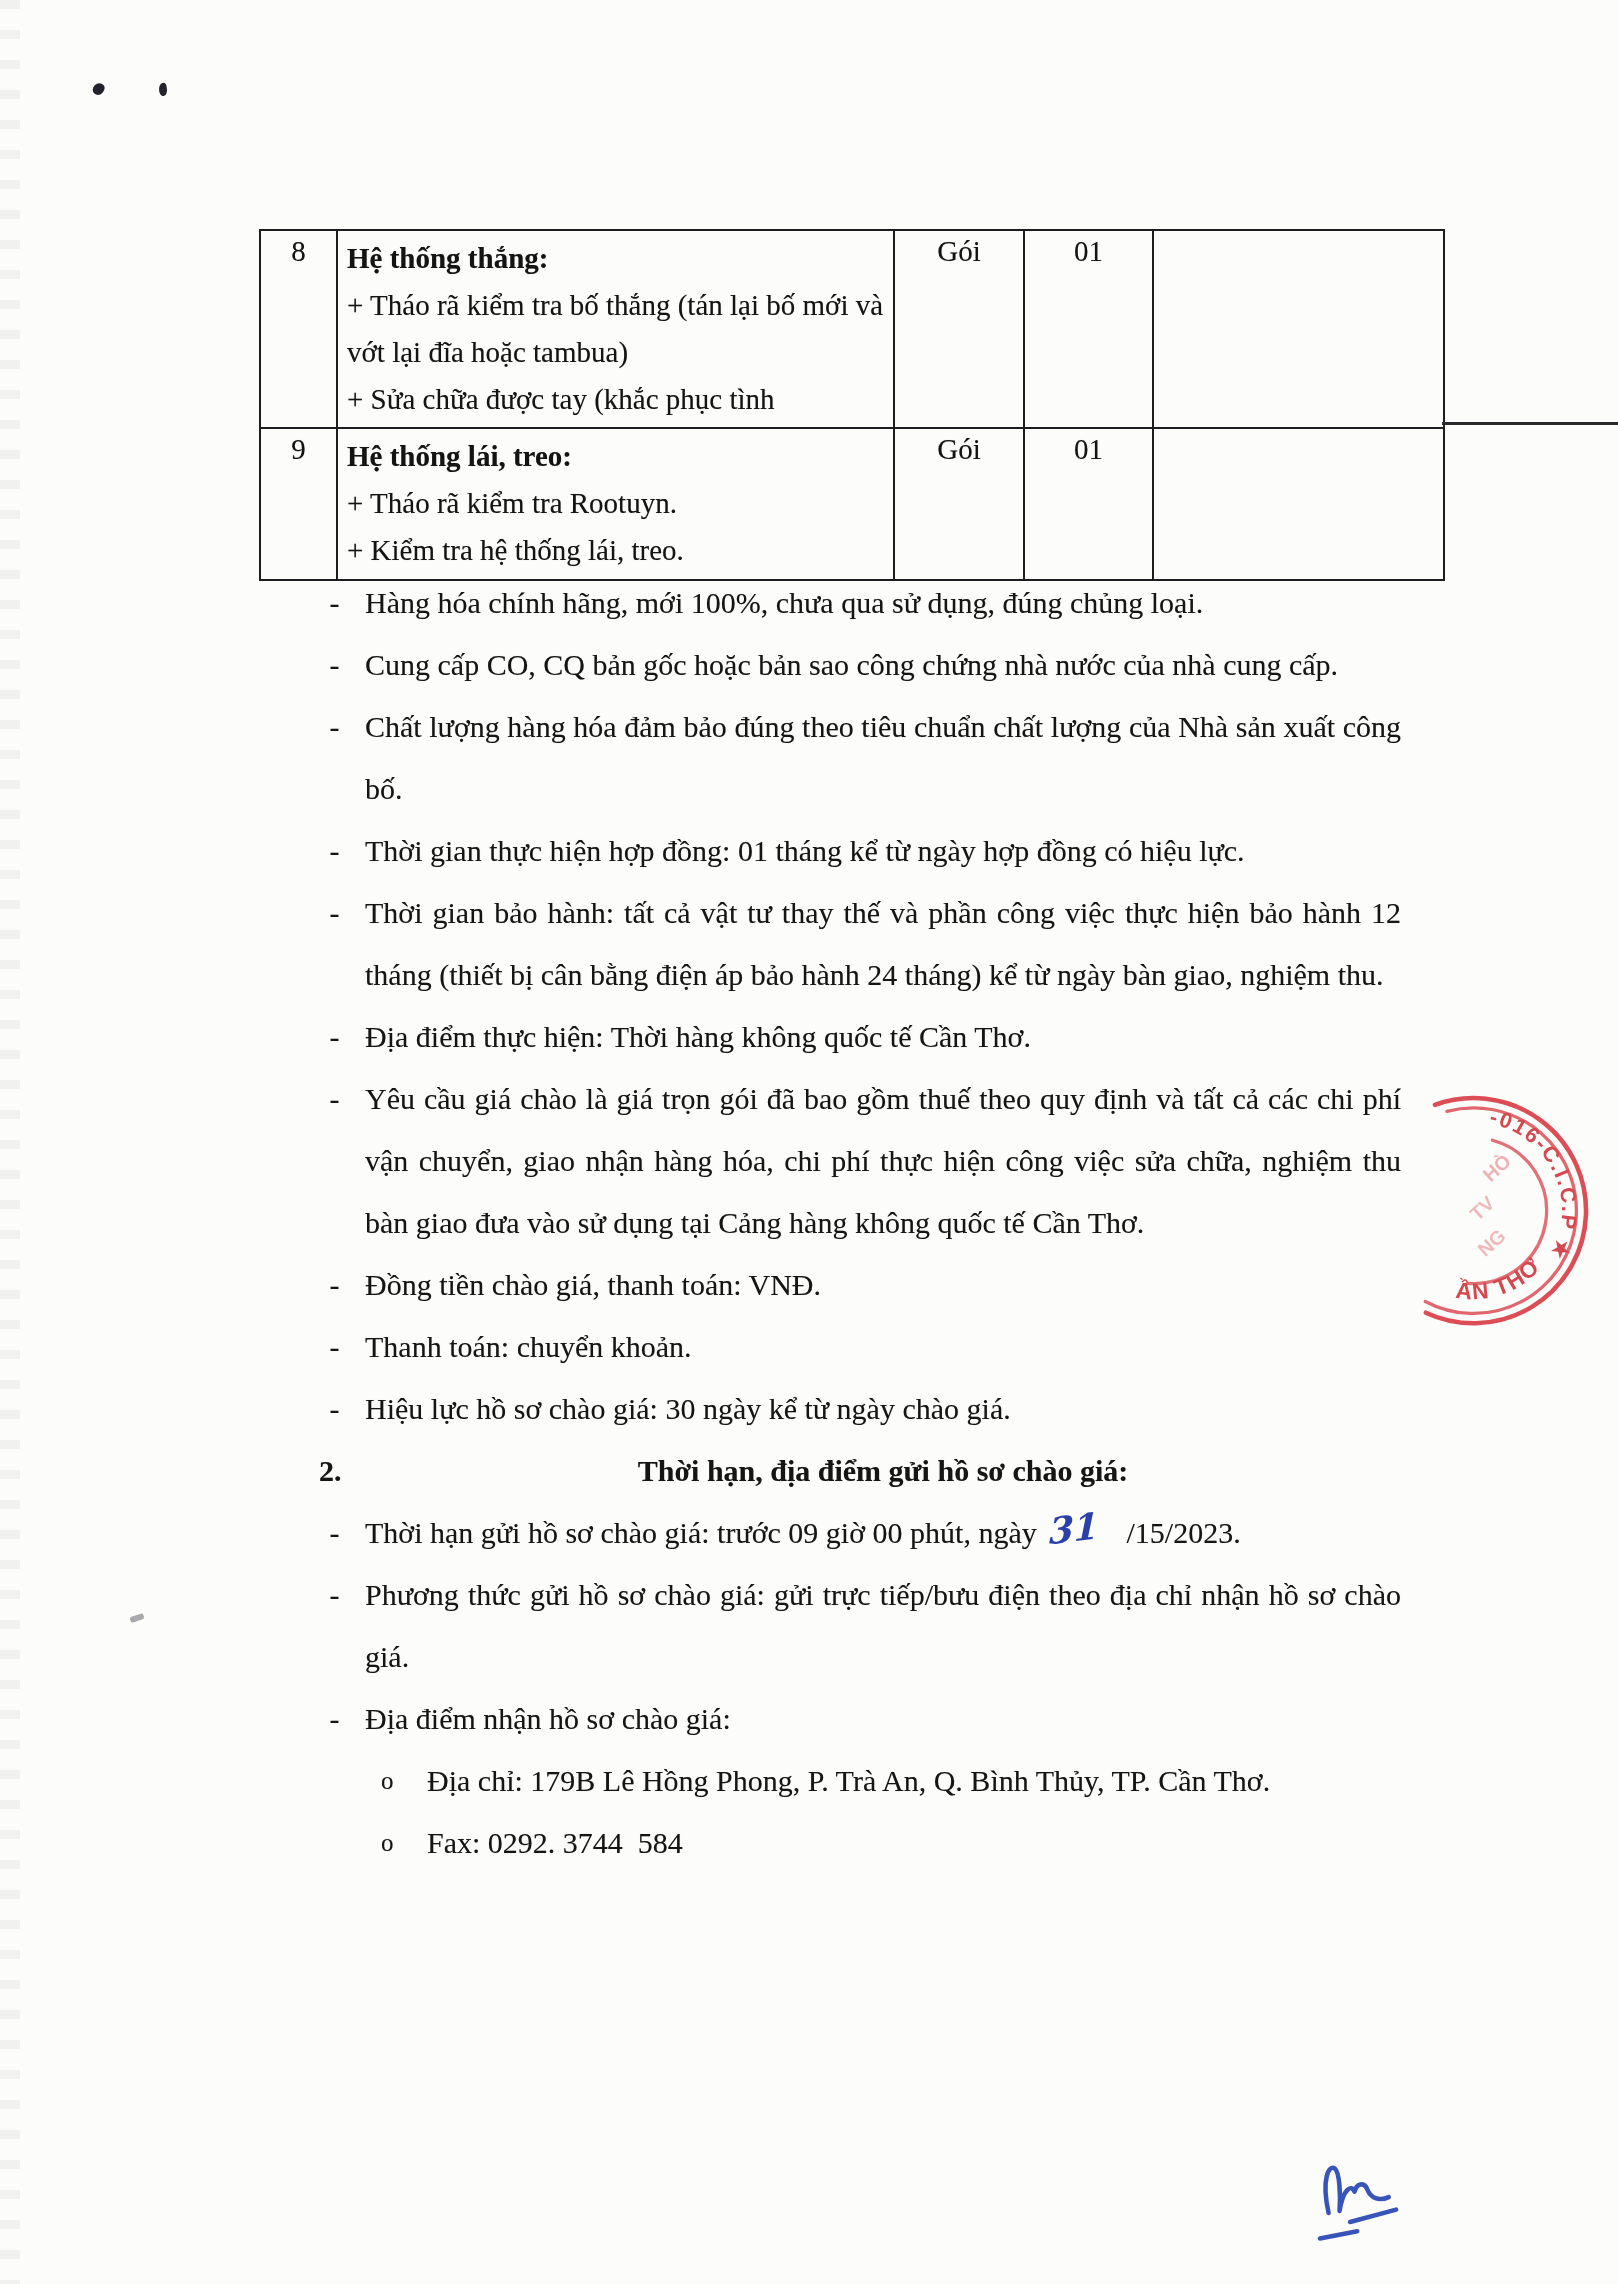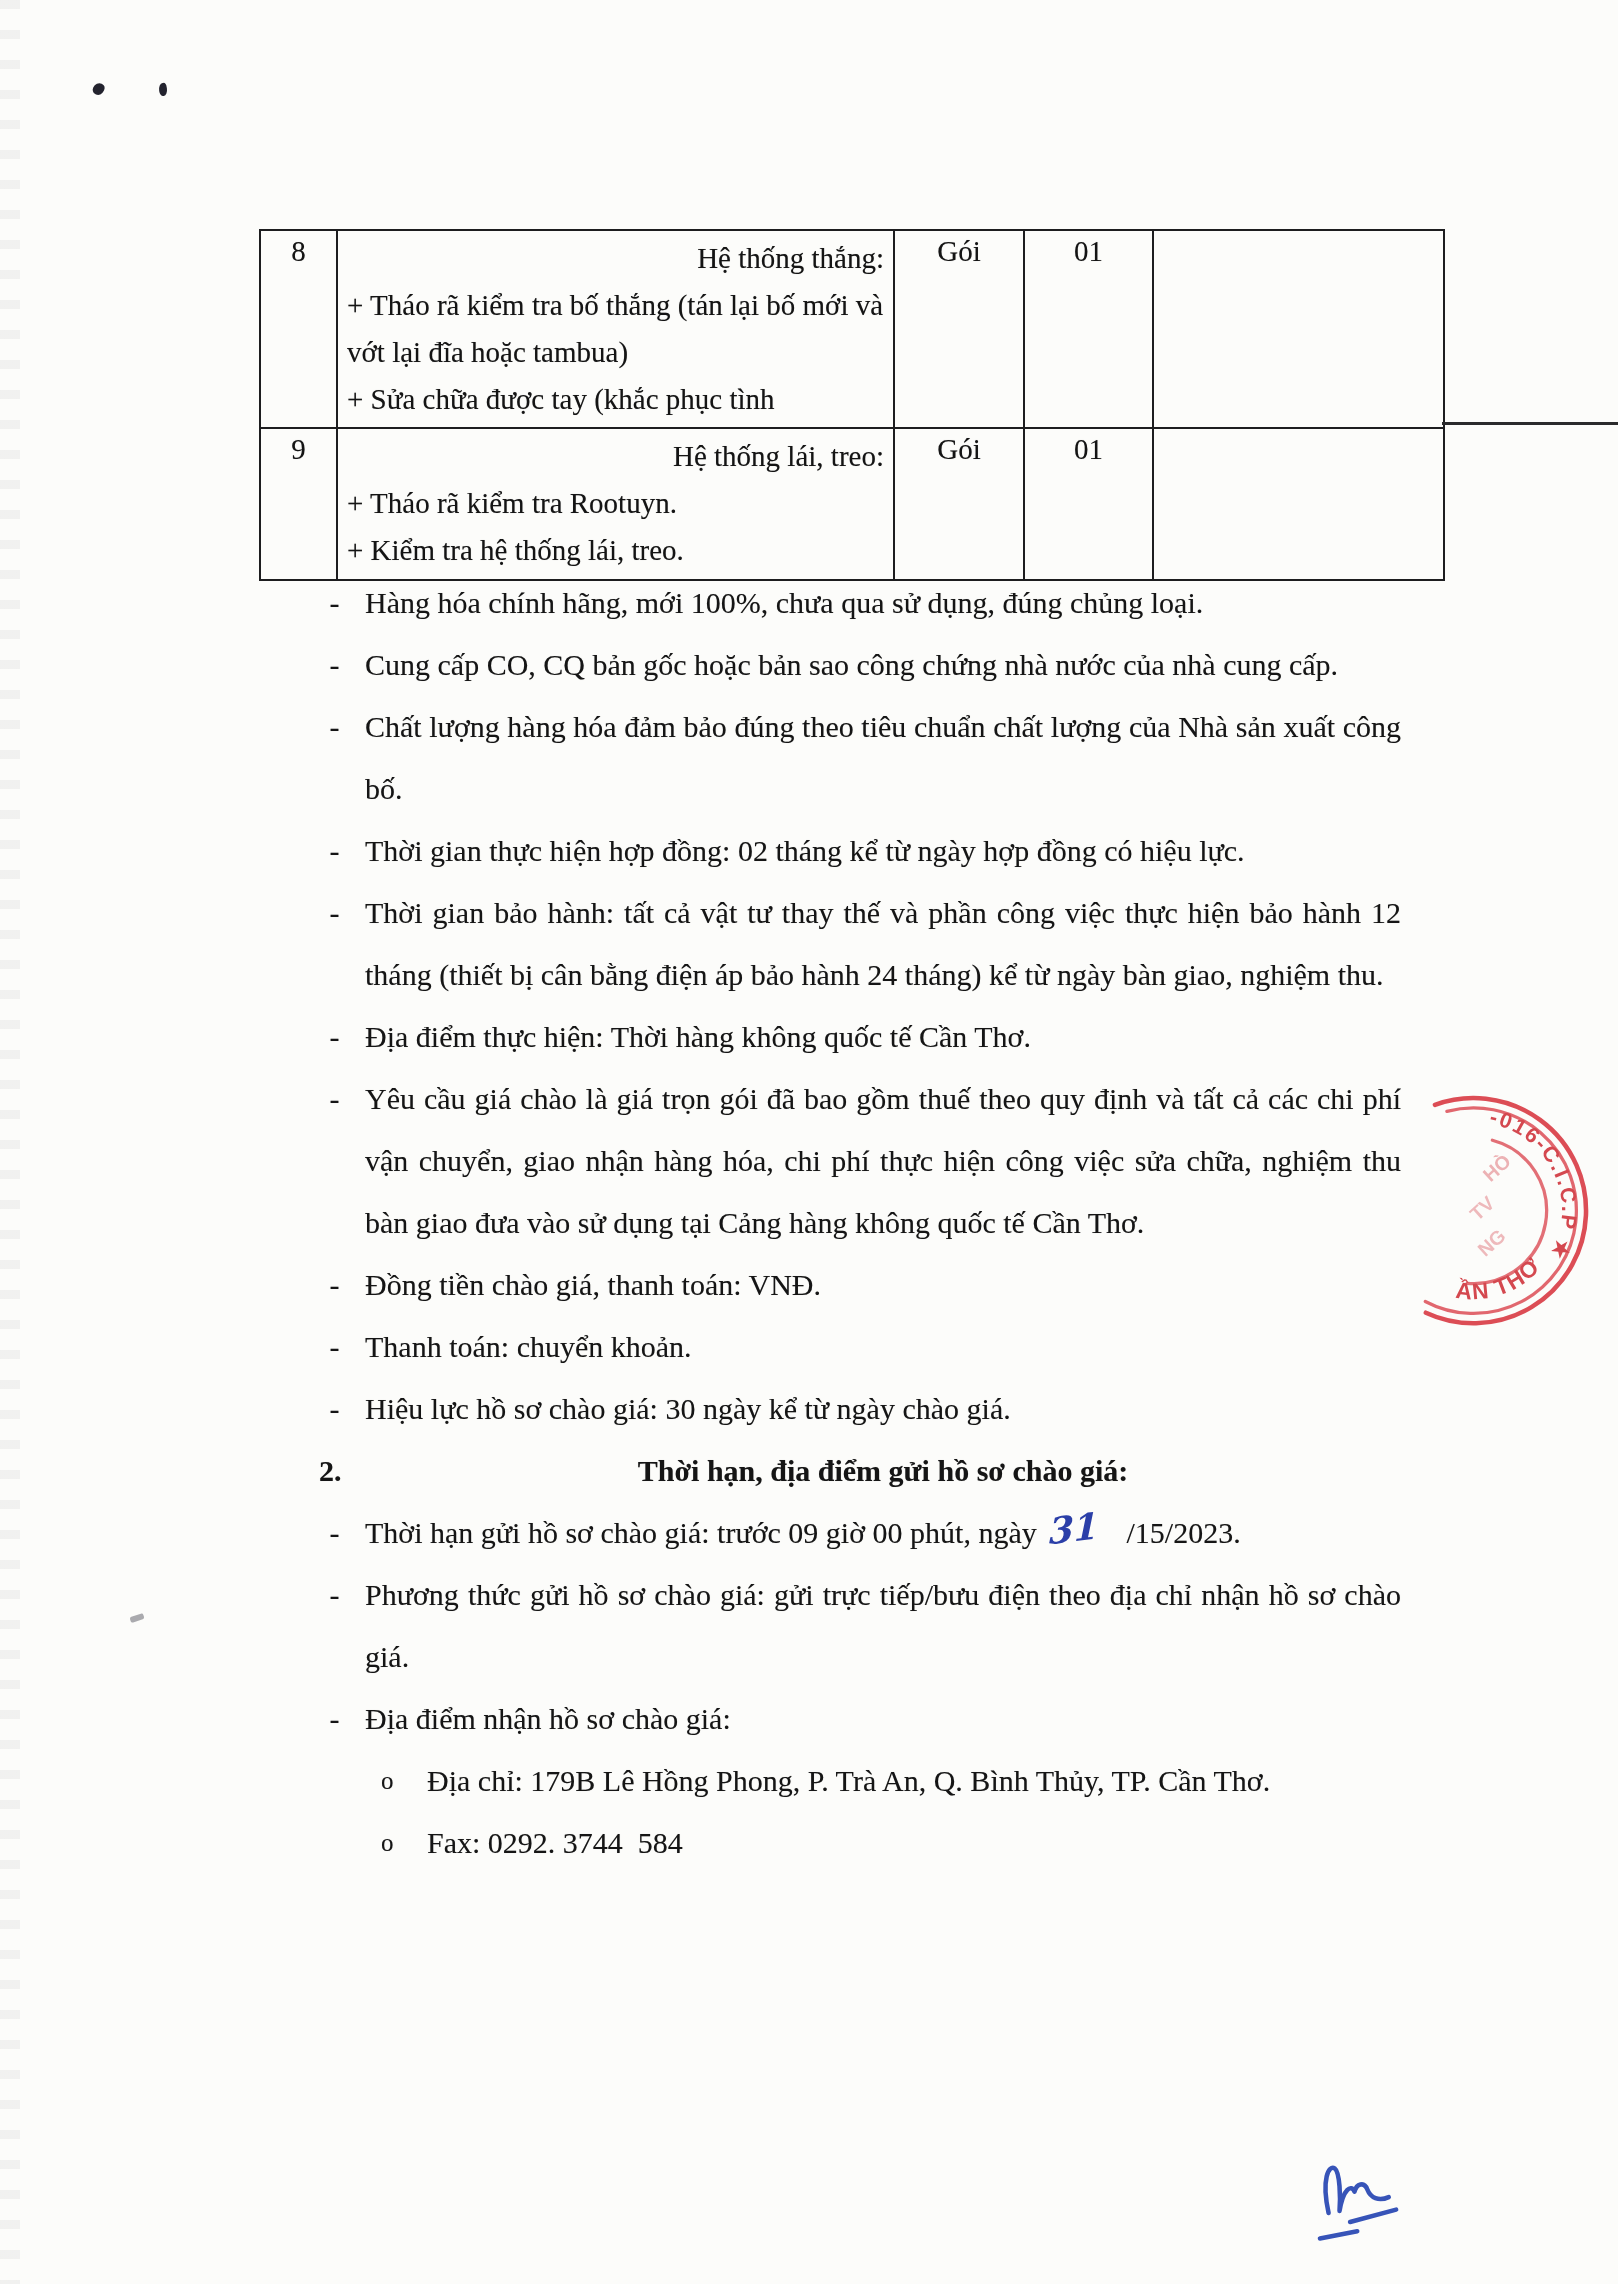--- a/index.html
+++ b/index.html
@@ -34,21 +34,21 @@
     font-size:29px;color:#141414;
   }
   .doc-table td{
     border:2px solid #1d1d1f;
     vertical-align:top;padding:3.9px 9px;overflow:hidden;
   }
   .doc-table tr.r8{height:188px;}
   .doc-table tr.r9{height:152px;}
   .cell-no,.cell-unit,.cell-qty{text-align:center;vertical-align:middle;}
   .cell-desc div{line-height:47px;text-shadow:0 0 0.7px rgba(10,10,10,.35);}
-  .cell-title{font-weight:normal;text-align:right;}
+  .cell-title{font-weight:bold;}
   .txtshadow{text-shadow:0 0 0.7px rgba(10,10,10,.35);}
   
   .tbl-ext-line{position:absolute;left:1442px;top:422px;width:177px;height:3.3px;background:#2a2a2c;}
 
   
   .content{
     position:absolute;left:319px;top:572px;width:1082px;
     font-size:30px;line-height:62px;
     text-shadow:0 0 0.7px rgba(10,10,10,.3);
   }
@@ -130,21 +130,21 @@
     <div class="li">
       <span class="mk">-</span>
       <span class="tx">Cung cấp CO, CQ bản gốc hoặc bản sao công chứng nhà nước của nhà cung cấp.</span>
     </div>
     <div class="li">
       <span class="mk">-</span>
       <span class="tx">Chất lượng hàng hóa đảm bảo đúng theo tiêu chuẩn chất lượng của Nhà sản xuất công bố.</span>
     </div>
     <div class="li">
       <span class="mk">-</span>
-      <span class="tx">Thời gian thực hiện hợp đồng: 02 tháng kể từ ngày hợp đồng có hiệu lực.</span>
+      <span class="tx">Thời gian thực hiện hợp đồng: 01 tháng kể từ ngày hợp đồng có hiệu lực.</span>
     </div>
     <div class="li">
       <span class="mk">-</span>
       <span class="tx">Thời gian bảo hành: tất cả vật tư thay thế và phần công việc thực hiện bảo hành 12 tháng (thiết bị cân bằng điện áp bảo hành 24 tháng) kể từ ngày bàn giao, nghiệm thu.</span>
     </div>
     <div class="li">
       <span class="mk">-</span>
       <span class="tx">Địa điểm thực hiện: Thời hàng không quốc tế Cần Thơ.</span>
     </div>
     <div class="li">

